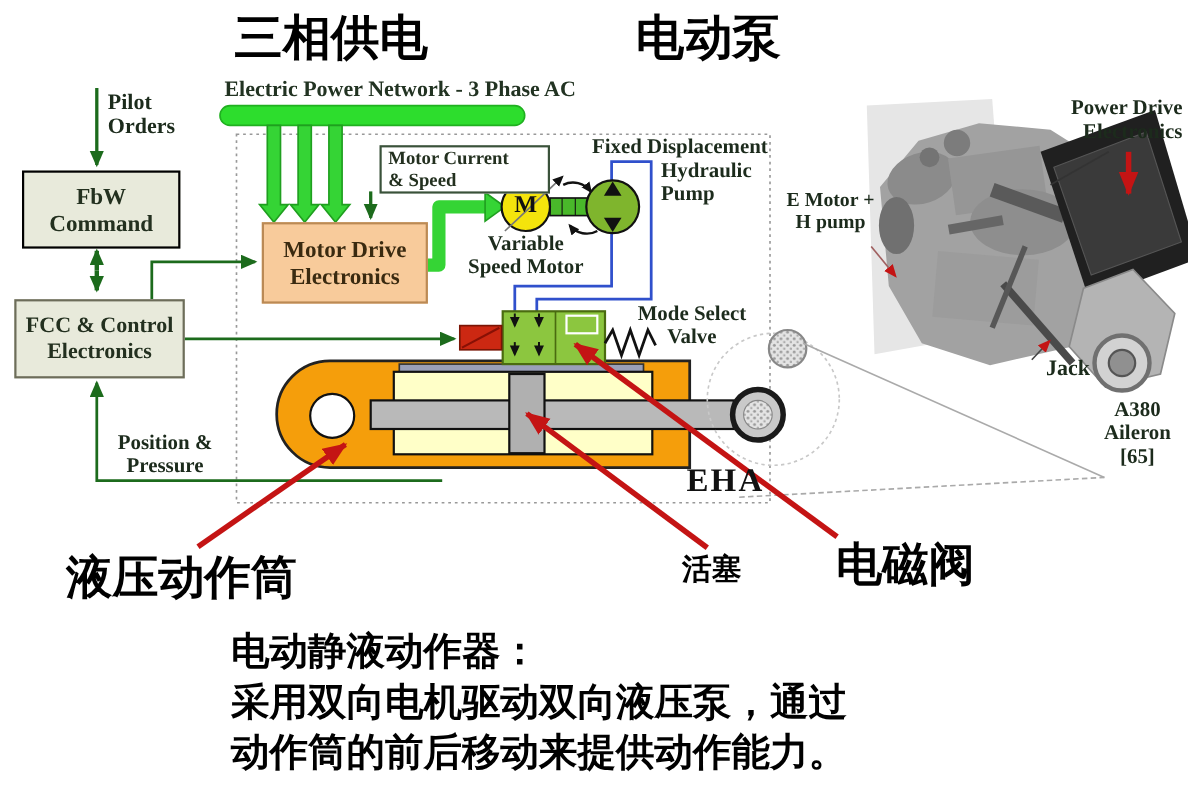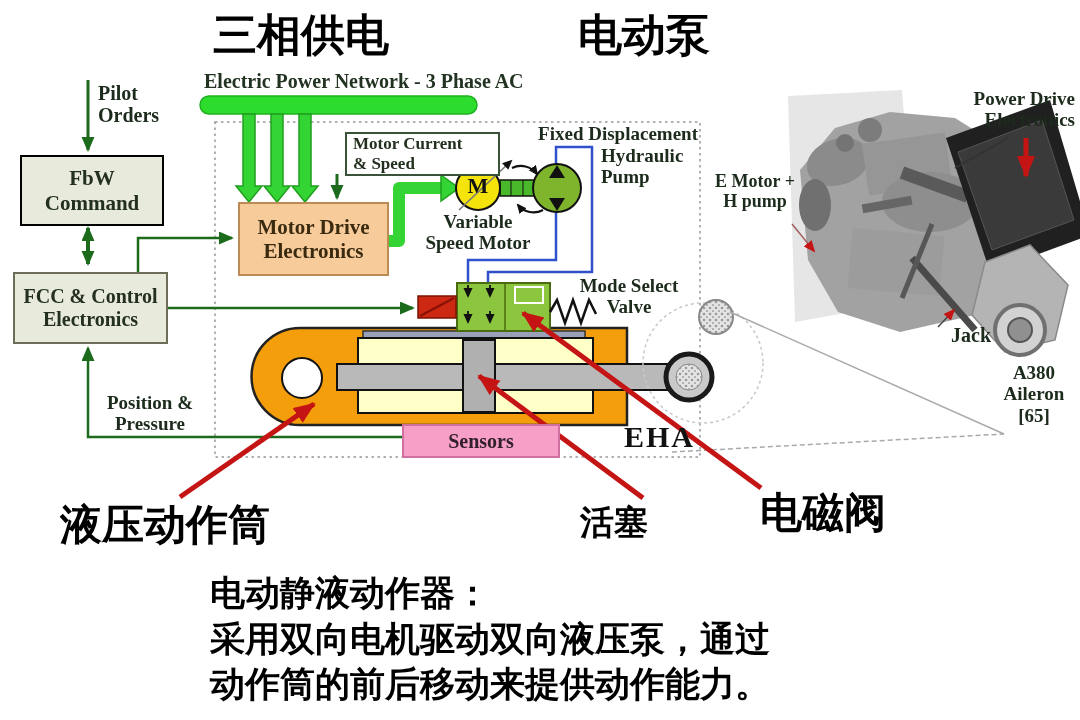--- a/index.html
+++ b/index.html
@@ -184,33 +184,32 @@
 <div class="t" style="left:500px;top:123px;width:198px;text-align:right;font-size:19px;">Fixed Displacement</div>
 <div class="t" style="left:601px;top:145px;font-size:19px;">Hydraulic
 Pump</div>
 
 <div class="t" style="left:566px;top:275px;width:126px;text-align:center;font-size:19px;">Mode Select
 Valve</div>
 
 <div class="t" style="left:90px;top:392px;width:120px;text-align:center;font-size:19px;">Position &amp;
 Pressure</div>
 
-<div class="box sensors">Sensors</div>
 <div class="t" style="left:624px;top:420px;font-size:30px;letter-spacing:2px;color:#111;">EHA</div>
 
 <div class="t" style="left:930px;top:88px;width:145px;text-align:right;font-size:19px;">Power Drive
 Electronics</div>
 <div class="t" style="left:700px;top:171px;width:110px;text-align:center;font-size:18px;">E Motor +
 H pump</div>
 <div class="t" style="left:912px;top:324px;font-size:20px;margin-left:39px;">Jack</div>
 <div class="t" style="left:996px;top:362px;width:76px;text-align:center;font-size:19px;">A380
 Aileron
 [65]</div>
 
 <div class="cn" style="left:60px;top:498px;font-size:42px;">液压动作筒</div>
-<div class="cn" style="left:580px;top:500px;font-size:34px;">活塞</div>
+<div class="cn" style="left:620px;top:500px;font-size:27px;">活塞</div>
 <div class="cn" style="left:760px;top:486px;font-size:42px;">电磁阀</div>
 
 <div class="cn" style="left:210px;top:570px;width:680px;font-size:35px;line-height:1.3;">电动静液动作器：
 采用双向电机驱动双向液压泵，通过
 动作筒的前后移动来提供动作能力。</div>
 
 </div>
 
 </body></html>

